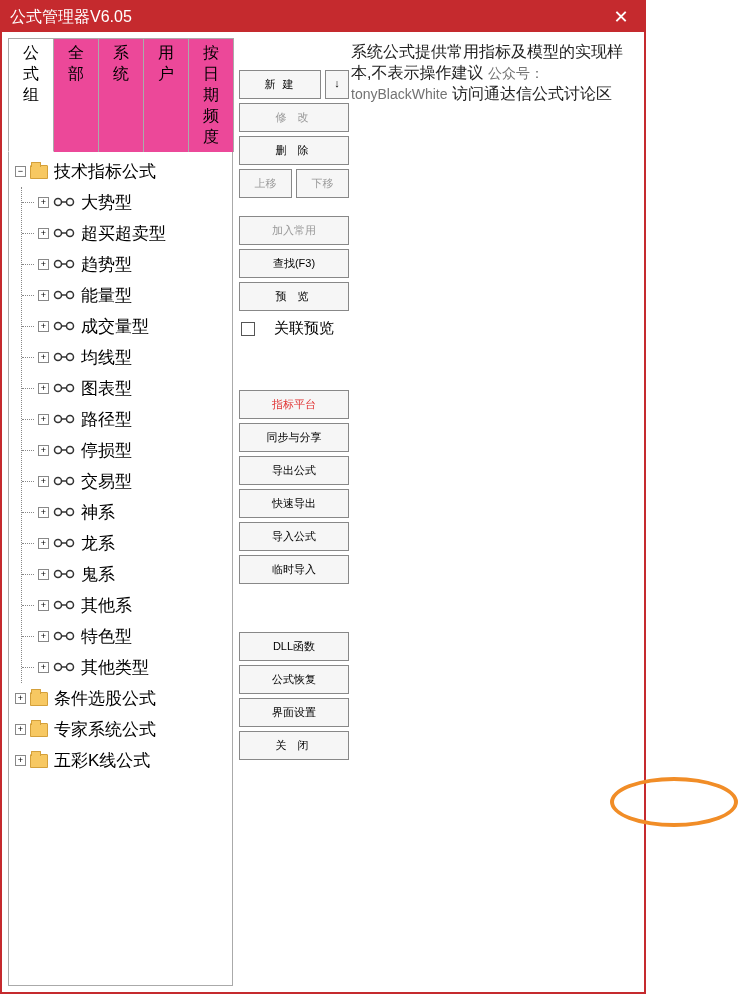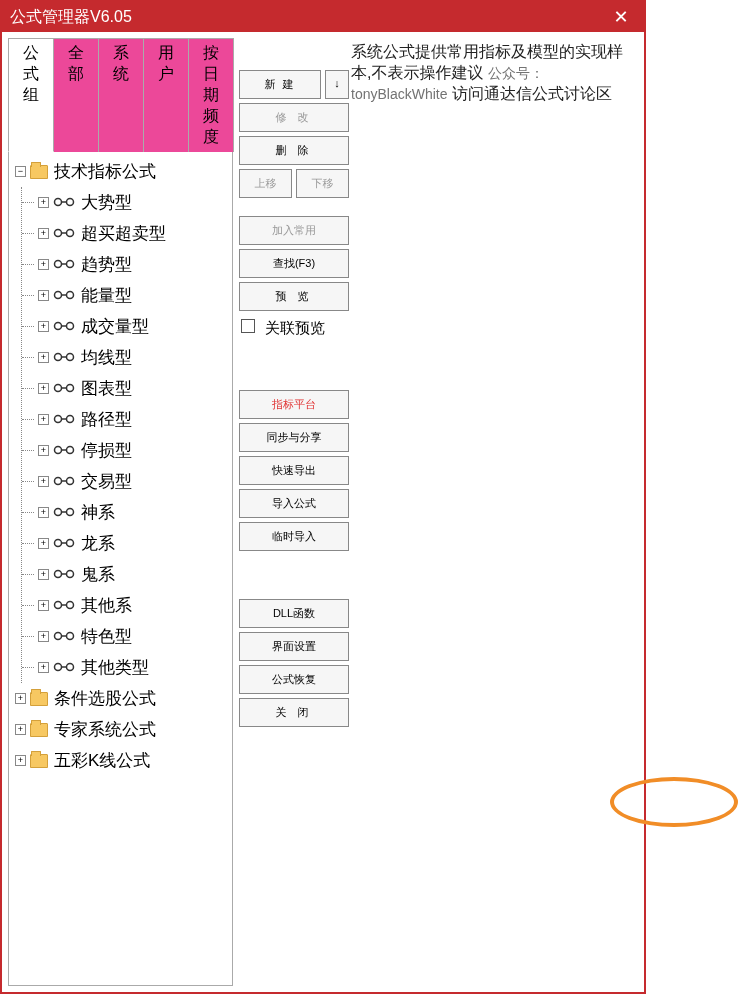--- a/index.html
+++ b/index.html
@@ -174,22 +174,22 @@
     }
     .btn.small {
       letter-spacing: 0;
       flex: 0 0 24px;
       padding: 6px 0;
     }
     .btn.narrow { letter-spacing: 0; }
     .btn.wide { letter-spacing: 2px; }
     .checkbox-row {
       display: flex;
-      align-items: flex-start;
-      gap: 10px;
+      align-items: center;
+      gap: 19px;
       padding: 4px 2px;
       font-size: 15px;
     }
     .checkbox {
       width: 14px;
       height: 14px;
       border: 1px solid #555;
       background: #fff;
       cursor: pointer;
     }
@@ -437,27 +437,28 @@
         <div class="btn disabled narrow">加入常用</div>
         <div class="btn narrow">查找(F3)</div>
         <div class="btn">预 览</div>
         <div class="checkbox-row">
           <span class="checkbox"></span>
           <span>关联预览</span>
         </div>
         <div class="spacer-lg"></div>
         <div class="btn narrow highlight-red">指标平台</div>
         <div class="btn narrow">同步与分享</div>
+        <div class="btn narrow">导出公式</div>
         <div class="btn narrow">快速导出</div>
         <div class="btn narrow">导入公式</div>
         <div class="btn narrow">临时导入</div>
         <div class="spacer-lg"></div>
         <div class="btn narrow">DLL函数</div>
+        <div class="btn narrow">公式恢复</div>
         <div class="btn narrow">界面设置</div>
-        <div class="btn narrow">公式恢复</div>
         <div class="btn">关 闭</div>
       </div>
     </div>
 
     <div class="footer-text">
       <span>系统公式提供常用指标及模型的实现样本,不表示操作建议</span>
       <span class="watermark">公众号：tonyBlackWhite</span>
       <span>访问通达信公式讨论区</span>
     </div>
   </div>

